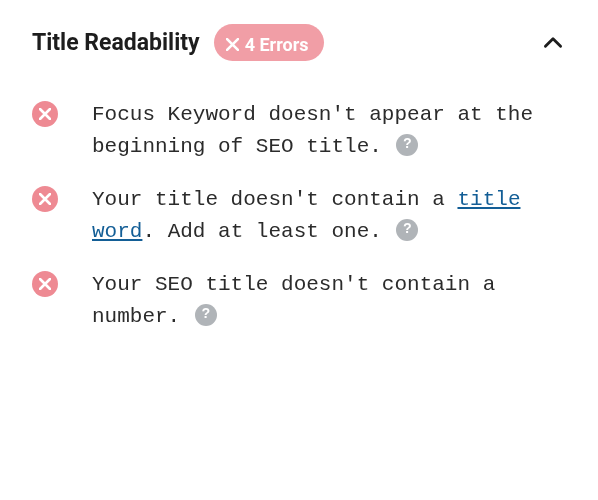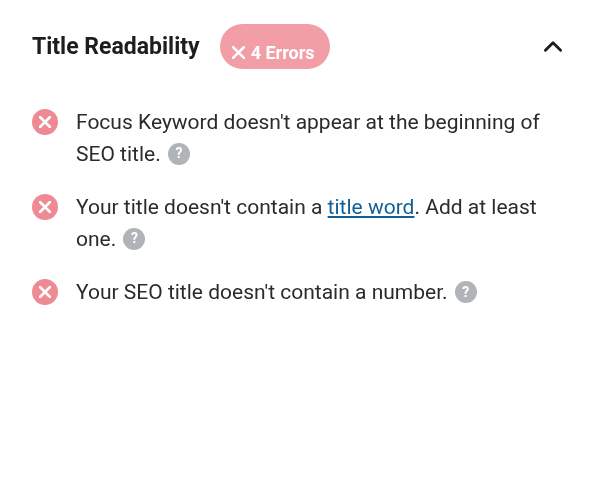--- a/index.html
+++ b/index.html
@@ -10,38 +10,38 @@
     body {
       font-family: -apple-system, BlinkMacSystemFont, "Segoe UI", Roboto, sans-serif;
       background: #fff;
       width: 598px;
       padding: 24px 32px 28px 32px;
       color: #1e1e1e;
     }
     .header {
       display: flex;
       align-items: center;
-      gap: 20px;
+      gap: 14px;
       margin-bottom: 38px;
     }
     .title {
       font-size: 23px;
       font-weight: 700;
       color: #1d1d1d;
     }
     .badge {
       display: inline-flex;
       align-items: center;
       gap: 6px;
       background: #f19ea6;
       color: #fff;
       font-weight: 700;
       font-size: 18px;
       border-radius: 999px;
-      padding: 18px 16px 6px 12px;
+      padding: 10px 16px 6px 12px;
     }
     .badge-x {
       display: inline-flex;
       align-items: center;
     }
     .badge-x svg {
       width: 13px;
       height: 13px;
     }
     .chevron {
@@ -50,22 +50,23 @@
       align-items: center;
       cursor: pointer;
     }
     .chevron svg {
       width: 26px;
       height: 26px;
     }
     .item {
       display: flex;
       align-items: flex-start;
-      gap: 18px;
+      gap: 34px;
       margin-bottom: 22px;
+      font-family: Liberation Mono, monospace;
     }
     .item:last-child {
       margin-bottom: 0;
     }
     .error-icon {
       flex-shrink: 0;
       width: 26px;
       height: 26px;
       border-radius: 50%;
       background: #ee8a93;

